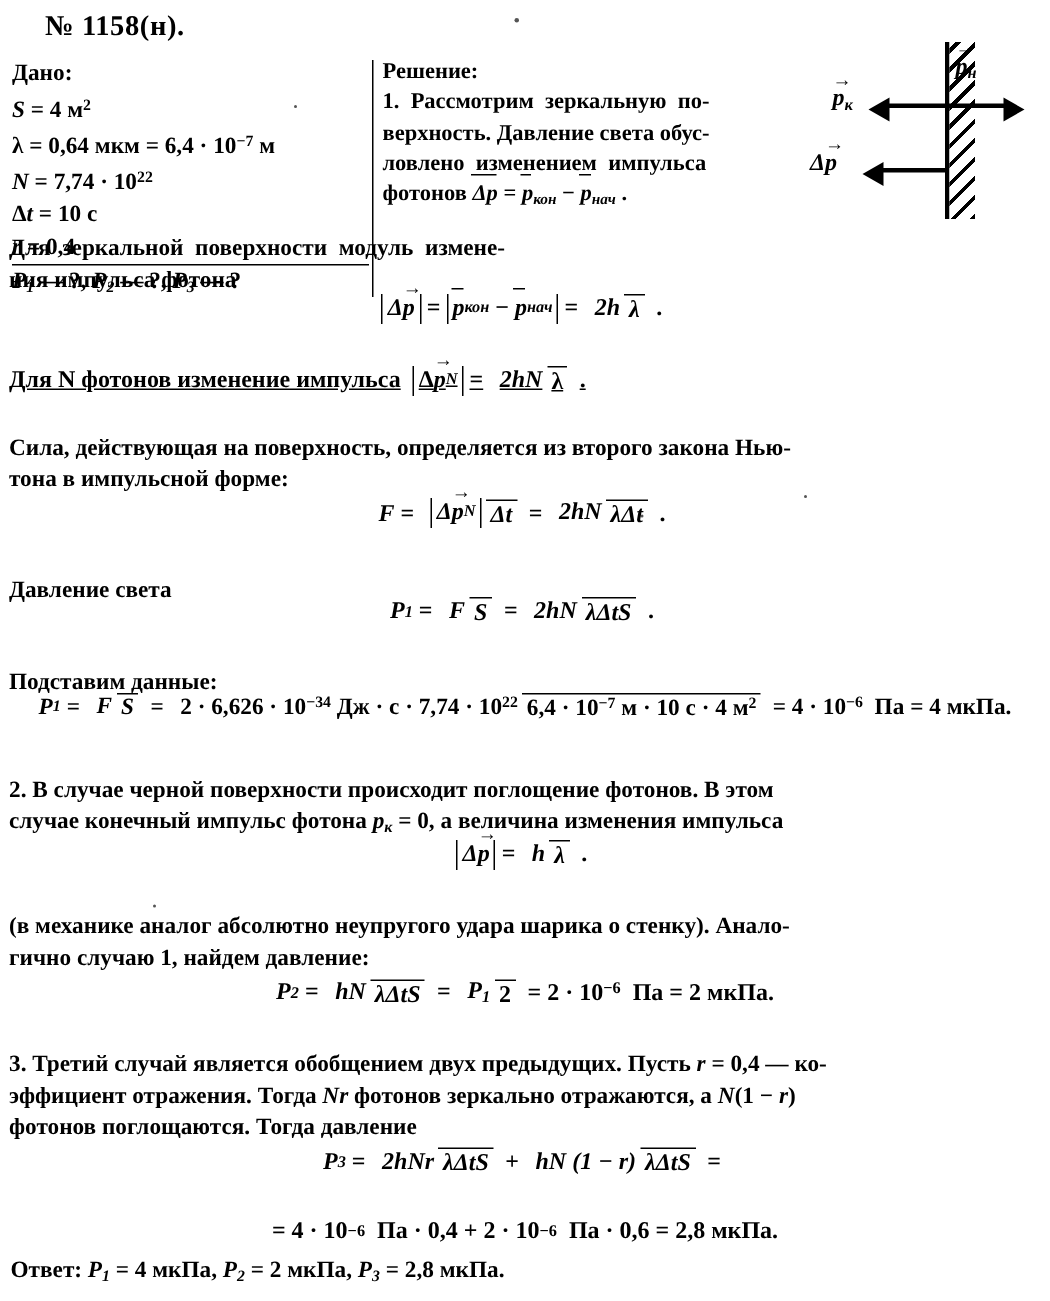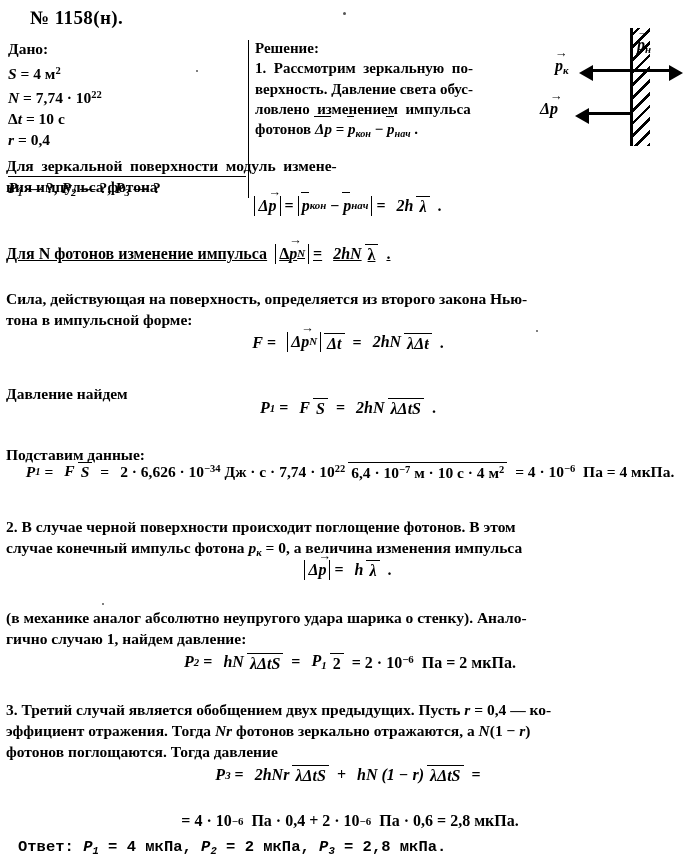--- a/index.html
+++ b/index.html
@@ -208,25 +208,24 @@
   .bars {
     display: inline-flex;
     align-items: center;
     padding: 0 3px;
     border-left: 1.8px solid #000;
     border-right: 1.8px solid #000;
     line-height: 1.25;
   }
   .ans {
     position: absolute;
-    left: 18px;
+    left: 7px;
     font-size: 15.5px;
     font-weight: bold;
     white-space: nowrap;
-    font-family: Liberation Mono, monospace;
   }
   .speck {
     position: absolute;
     background: #555;
     border-radius: 50%;
   }
 </style>
 </head>
 <body>
 
@@ -237,20 +236,23 @@
   <div class="speck" style="left:343px;top:12px;width:3px;height:3px;"></div>
   <div class="speck" style="left:196px;top:70px;width:2px;height:2px;"></div>
   <div class="speck" style="left:536px;top:330px;width:2px;height:2px;"></div>
   <div class="speck" style="left:427px;top:343px;width:2px;height:2px;"></div>
   <div class="speck" style="left:102px;top:603px;width:2px;height:2px;"></div>
 
   <div id="given-block">
     <div class="row">Дано:</div>
     <div class="row">
       <span class="italic">S</span> = 4 м<sup>2</sup>
+    </div>
+    <div class="row">
+      λ = 0,64 мкм = 6,4 · 10<sup>−7</sup> м
     </div>
     <div class="row">
       <span class="italic">N</span> = 7,74 · 10<sup>22</sup>
     </div>
     <div class="row">
       Δ<span class="italic">t</span> = 10 с
     </div>
     <div class="row">
       <span class="italic">r</span> = 0,4
     </div>
@@ -352,21 +354,21 @@
       <span class="op">=</span>
       <span class="frac">
         <span class="num italic">2hN</span>
         <span class="den">λΔt</span>
       </span>
       <span class="op">.</span>
     </span>
   </div>
 
   <div class="para" style="top:383px;">
-    <span class="l">Давление найдем</span>
+    <span class="l">Давление света</span>
   </div>
 
   <div class="eq" style="top:398px;">
     <span class="inner">
       <span class="italic">P</span>
         <sub>1</sub>
       <span class="op">=</span>
       <span class="frac">
         <span class="num italic">F</span>
         <span class="den italic">S</span>

